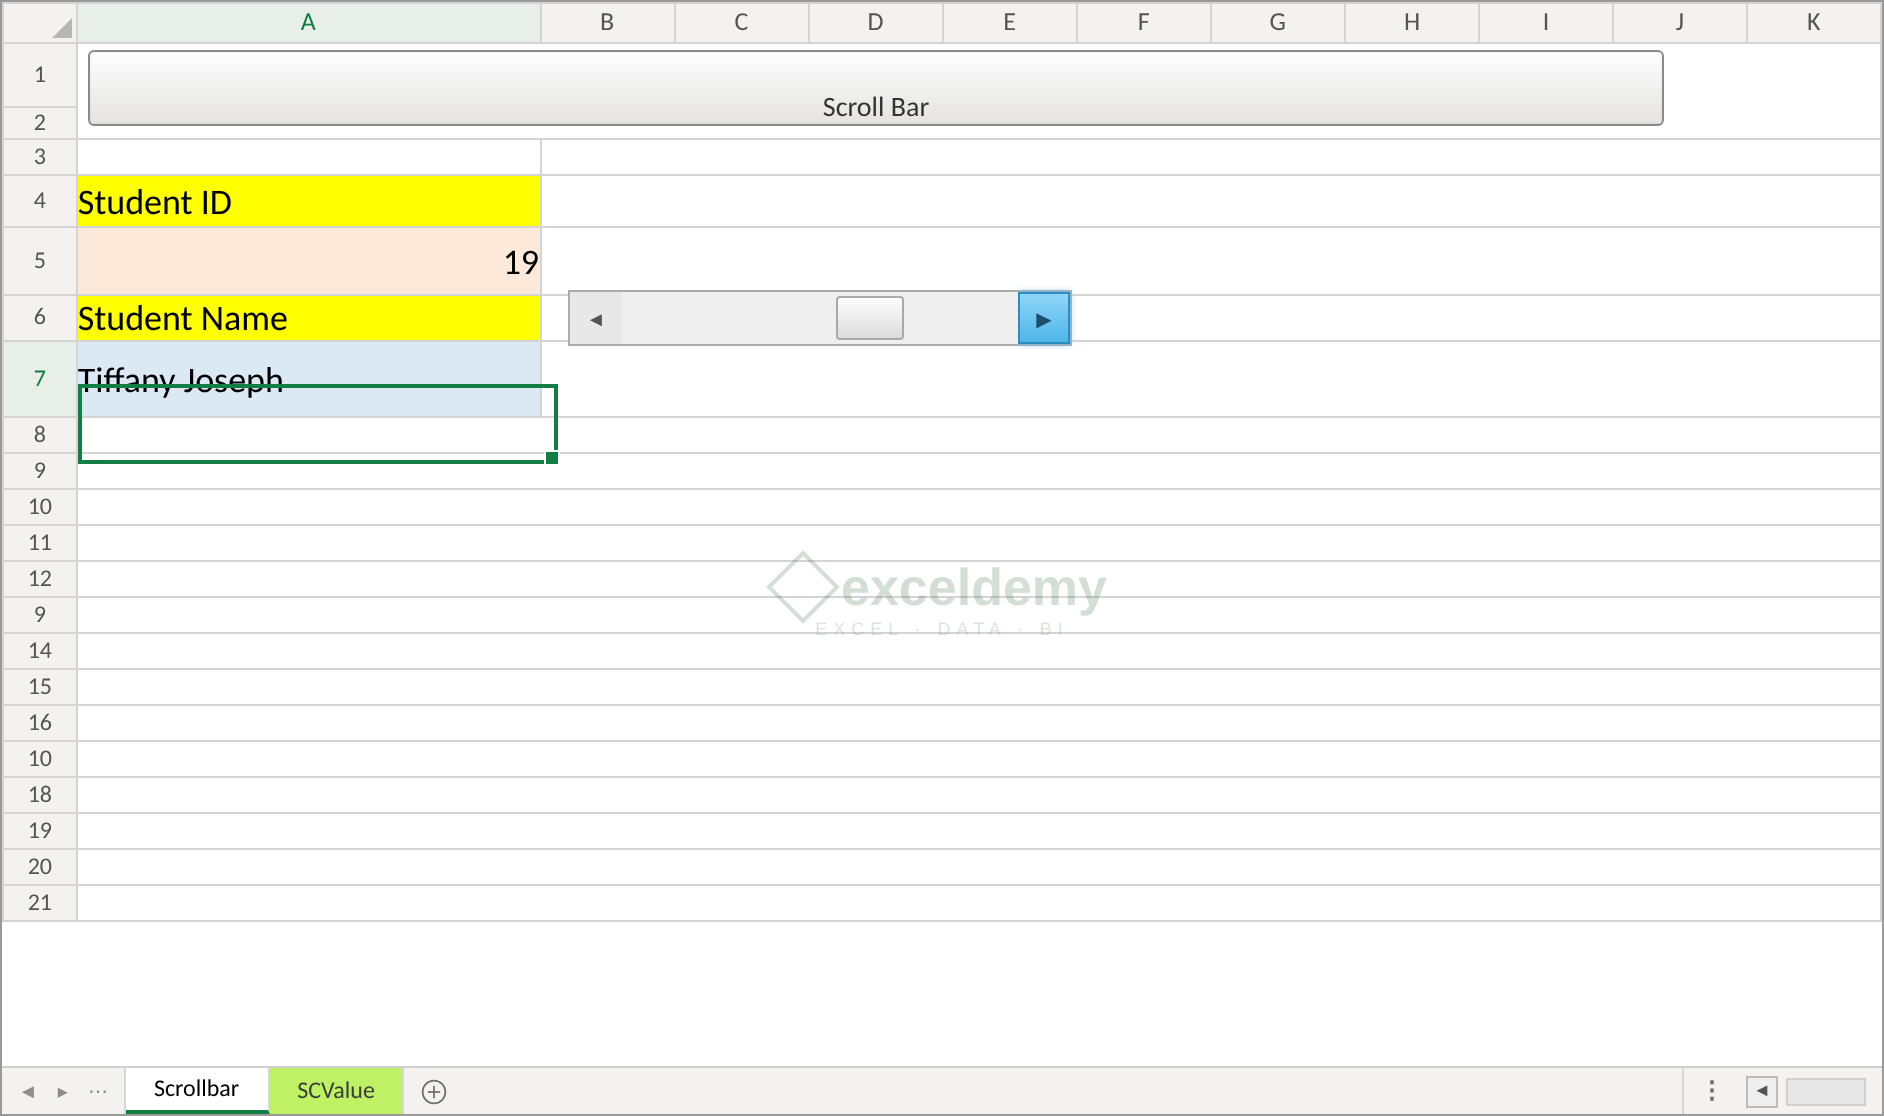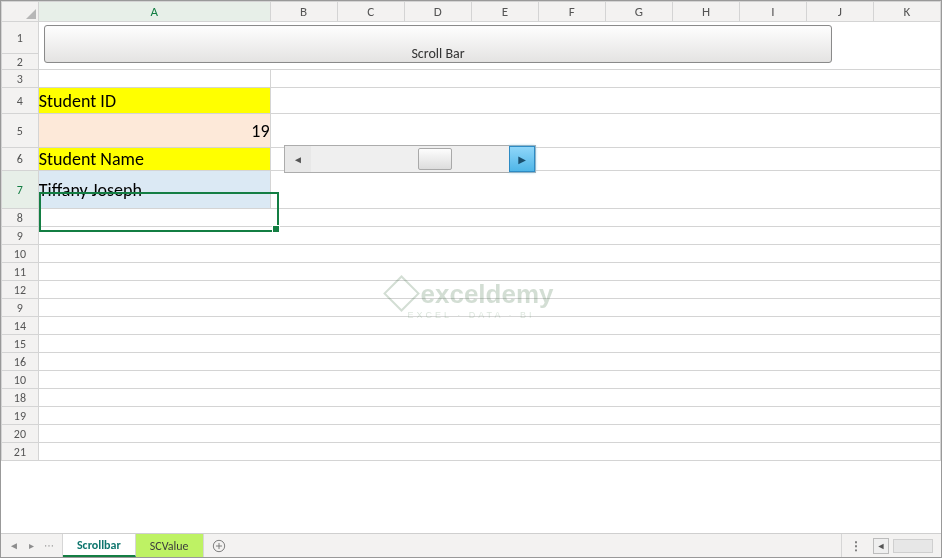--- a/index.html
+++ b/index.html
@@ -170,22 +170,22 @@
   .tab-bar .tabs { display: flex; align-items: stretch; }
   .tab {
     padding: 0 14px;
     display: flex; align-items: center;
     color: #3d3d3d;
     border-right: 1px solid #d6d6d6;
     background: #bef264;
   }
   .tab.active {
     background: #fff;
-    color: #0f766e;
-    font-weight: 700;
+    color: #000000;
+    font-weight: 400;
     border-bottom: 2px solid #137e43;
     border-top: 1px solid #cfcfcf;
     margin-top: -1px;
   }
   .tab-add {
     width: 30px;
     display: flex; align-items: center; justify-content: center;
     color: #6e6e6e;
   }
   .tab-add svg { width: 14px; height: 14px; }

